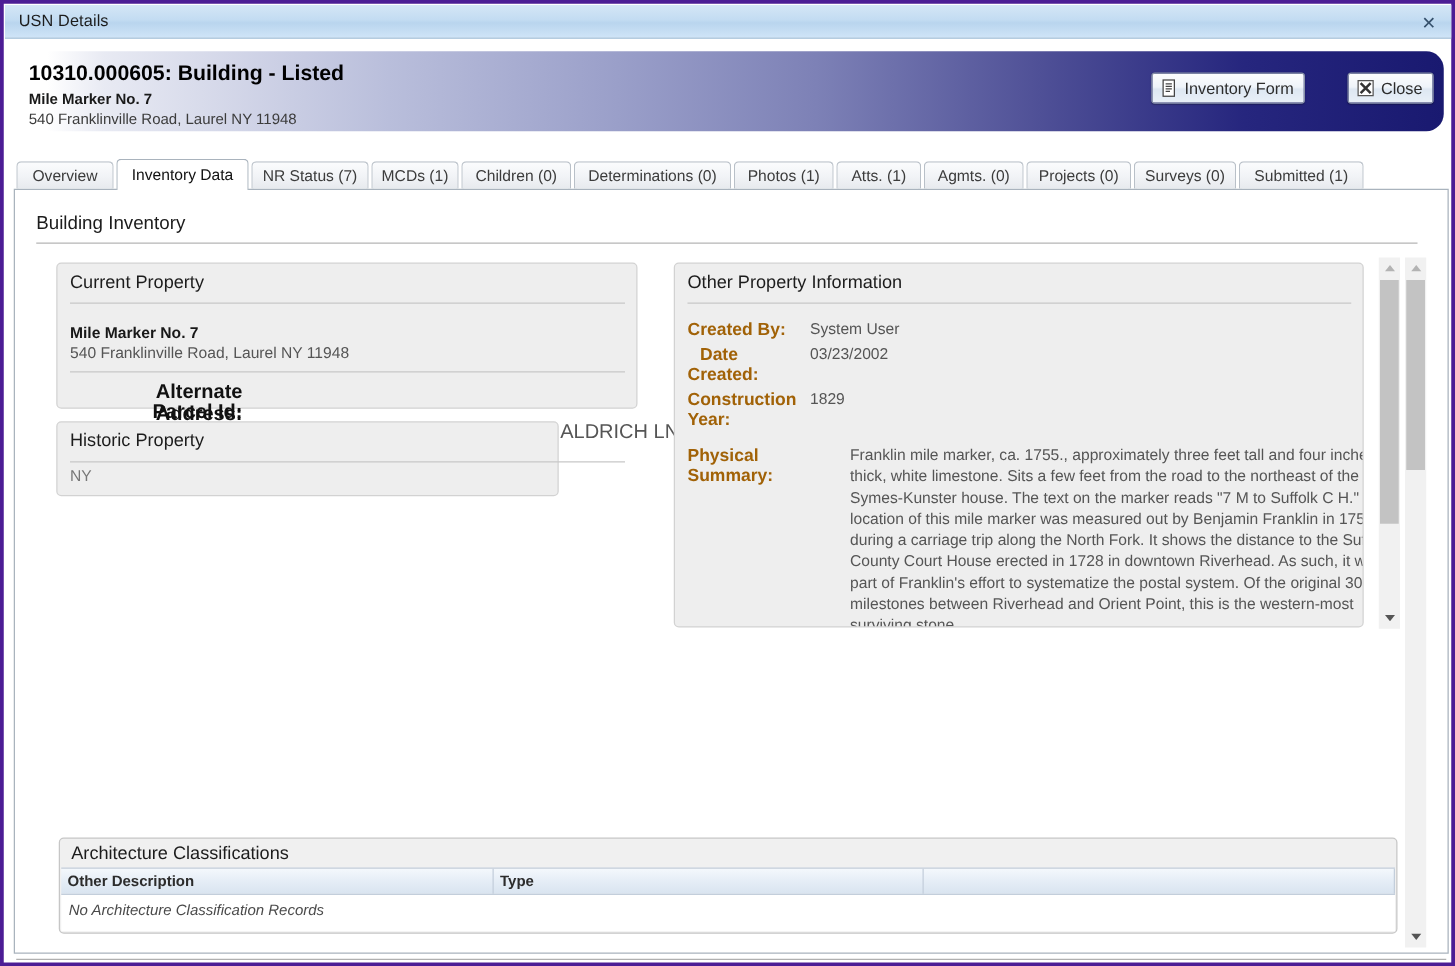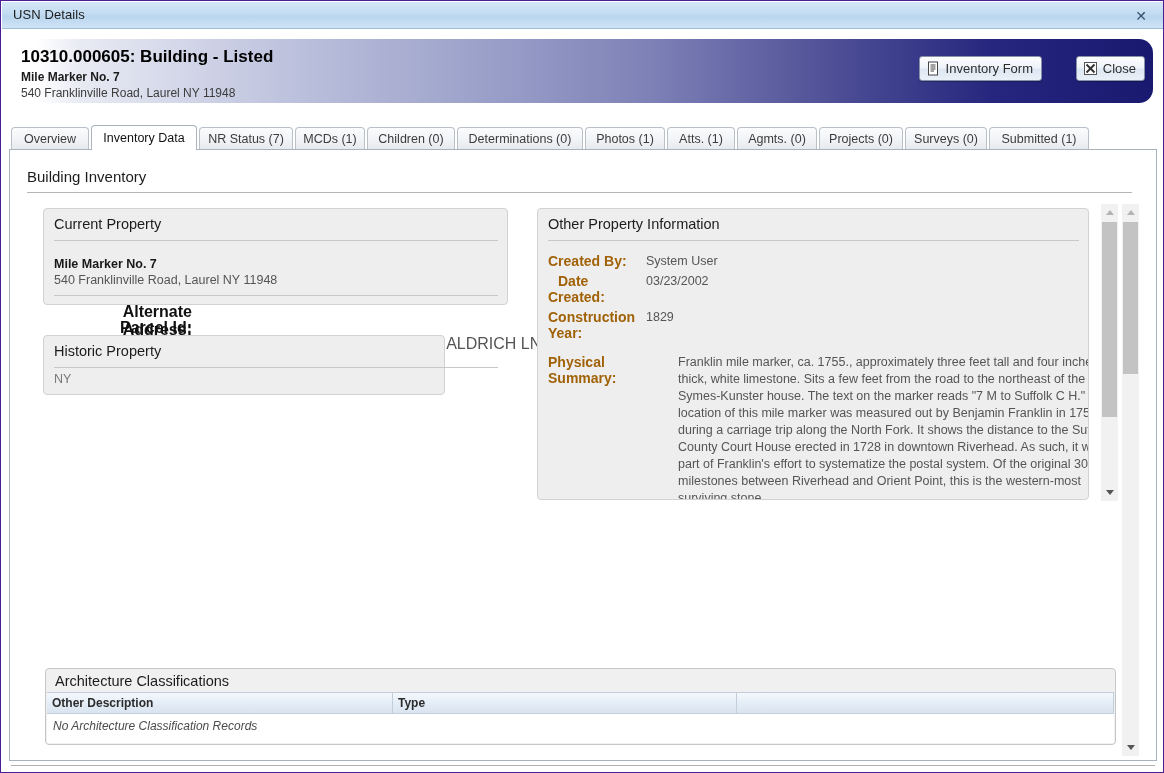--- a/index.html
+++ b/index.html
@@ -9,21 +9,21 @@
     overflow: hidden;
     background: #ffffff;
     font-family: "Liberation Sans", sans-serif;
   }
 
   
   #window {
     position: absolute;
     left: 0; top: 0;
     width: 1164px; height: 773px;
-    border: 1px solid #4c1d95;
+    border: 3px solid #4c1d95;
     background: #ffffff;
     overflow: hidden;
   }
 
   
   #titlebar {
     position: absolute; left: 1px; top: 1px;
     width: 1162px; height: 27px;
     background: linear-gradient(to bottom, #d4e6f6 0%, #c3dcf2 45%, #b9d5ee 55%, #cfe4f7 100%);
     border-bottom: 1px solid #9dbcd6;
@@ -132,21 +132,21 @@
   }
   .panel-title {
     position: absolute; left: 10px; top: 7px;
     font-size: 14.5px; color: #1c1c1c;
   }
   .panel-rule {
     position: absolute; left: 10px;
     height: 1px; background: #c8c8c8;
   }
 
-  #panel-current  { left: 33px; top: 58px;  width: 465px; height: 97px; }
+  #panel-current  { left: 33px; top: 58px;  width: 465px; height: 117px; }
   #panel-historic { left: 33px; top: 185px; width: 402px; height: 60px; }
   #panel-other    { left: 527px; top: 58px; width: 552px; height: 292px; overflow: hidden; }
 
   .cp-name { position: absolute; left: 10px; top: 48px; font-size: 12.5px; font-weight: bold; color: #181818; }
   .cp-addr { position: absolute; left: 10px; top: 64px; font-size: 12.5px; color: #555; }
   .flabel { position: absolute; text-align: right; font-weight: bold; color: #111; }
   .fvalue { position: absolute; color: #555; }
 
   .hp-value { position: absolute; left: 10px; top: 36px; font-size: 12.5px; color: #777; }
 

